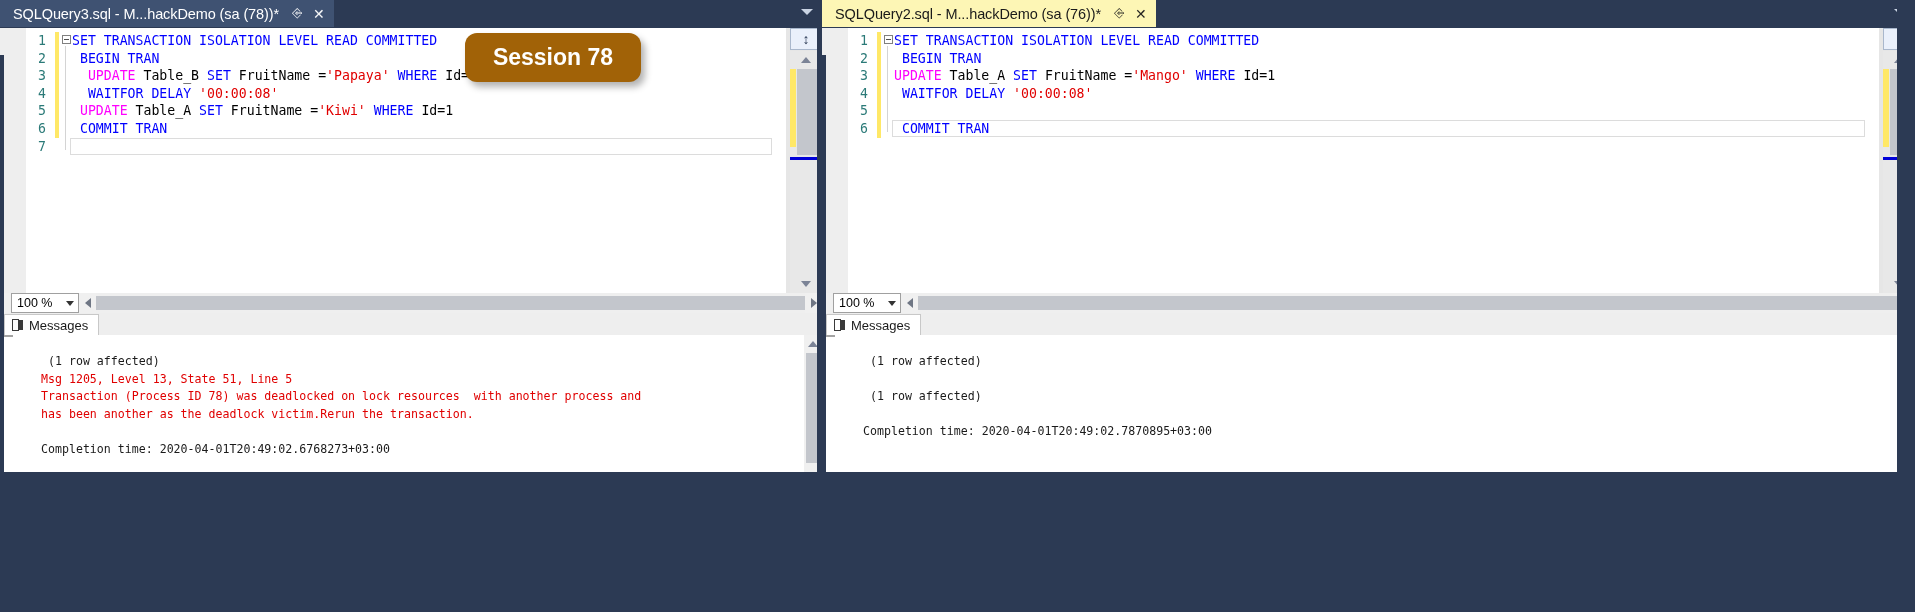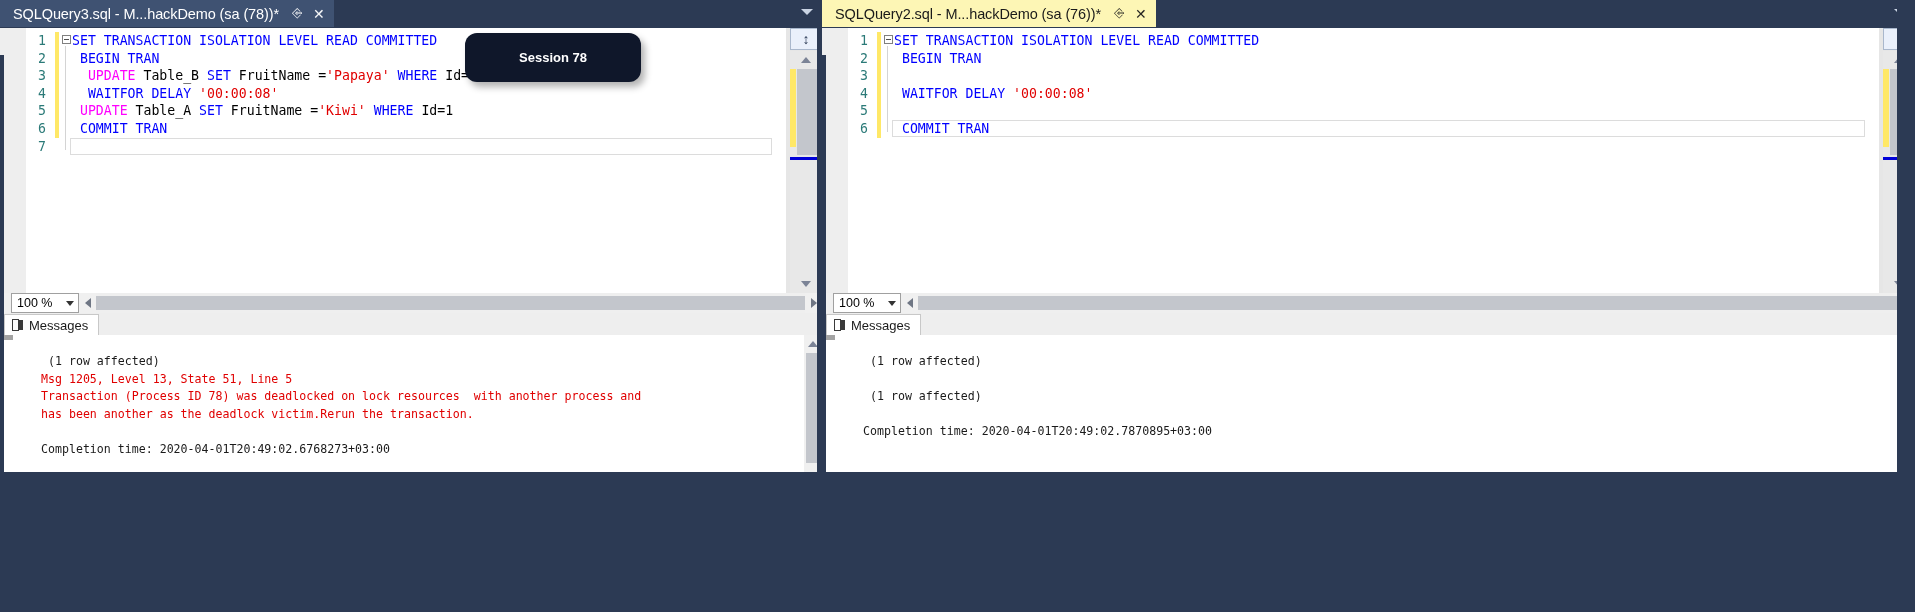--- a/index.html
+++ b/index.html
@@ -302,21 +302,21 @@
   .results {
     position: absolute;
     top: 285px;
     left: 0; right: 0; bottom: 0;
     background: #ffffff;
   }
   .results-tabbar {
     position: relative;
     height: 22px;
     background: #eeeeee;
-    border-bottom: 5px solid #a3a3a3;
+    border-bottom: 2px solid #a3a3a3;
   }
   .results-tab {
     position: absolute;
     left: 4px; top: 1px;
     height: 21px;
     background: #ffffff;
     border: 1px solid #c8c8c8;
     border-bottom: none;
     box-sizing: border-box;
     display: flex;
@@ -396,25 +396,25 @@
     position: absolute;
     top: 18px; left: 2px;
     width: 14px; height: 110px;
     background: #c3c6cc;
   }
 
   
   .badge {
     position: absolute;
     border-radius: 12px;
-    background: #0f172a;
+    background: #a16207;
     color: #ffffff;
     font-family: "Liberation Sans", sans-serif;
     font-weight: bold;
-    font-size: 13px;
+    font-size: 23px;
     display: flex;
     align-items: center;
     justify-content: center;
     box-shadow: 4px 5px 7px rgba(0,0,0,0.30);
     z-index: 40;
   }
   .badge-left  { left: 465px;  top: 33px; width: 176px; height: 49px; }
 
   
   .far-right-strip {
@@ -541,21 +541,21 @@
     </div>
 
     <div class="editor-wrap">
       <div class="left-edge"></div>
 
       <div class="editor">
         <div class="gutter-bg"></div>
         <div class="code-area" id="code-right">
             <div class="code-line"><span class="ln">1</span><span class="ybar"></span><span class="fold"></span><span class="code-txt"><span class="kw">SET TRANSACTION ISOLATION LEVEL READ COMMITTED</span></span></div>
             <div class="code-line"><span class="ln">2</span><span class="ybar"></span><span class="code-txt"><span class="kw"> BEGIN TRAN</span></span></div>
-            <div class="code-line"><span class="ln">3</span><span class="ybar"></span></div>
+            <div class="code-line"><span class="ln">3</span><span class="ybar"></span><span class="code-txt"><span class="kwm">UPDATE</span><span class="pln"> Table_A </span><span class="kw">SET</span><span class="pln"> FruitName =</span><span class="str">'Mango'</span><span class="kw"> WHERE</span><span class="pln"> Id=1</span></span></div>
             <div class="code-line"><span class="ln">4</span><span class="ybar"></span><span class="code-txt"><span class="kw"> WAITFOR DELAY </span><span class="str">'00:00:08'</span></span></div>
             <div class="code-line"><span class="ln">5</span><span class="ybar"></span></div>
             <div class="code-line"><span class="ln">6</span><span class="ybar"></span><span class="code-txt"><span class="kw"> COMMIT TRAN</span></span><span class="caret-box"></span></div>
             <div class="vline" style="top: 14px; height: 86px;"></div>
           </div>
       </div>
 
       <div class="vscroll">
         <div class="split-btn">
           <span class="split-glyph">↕</span>

